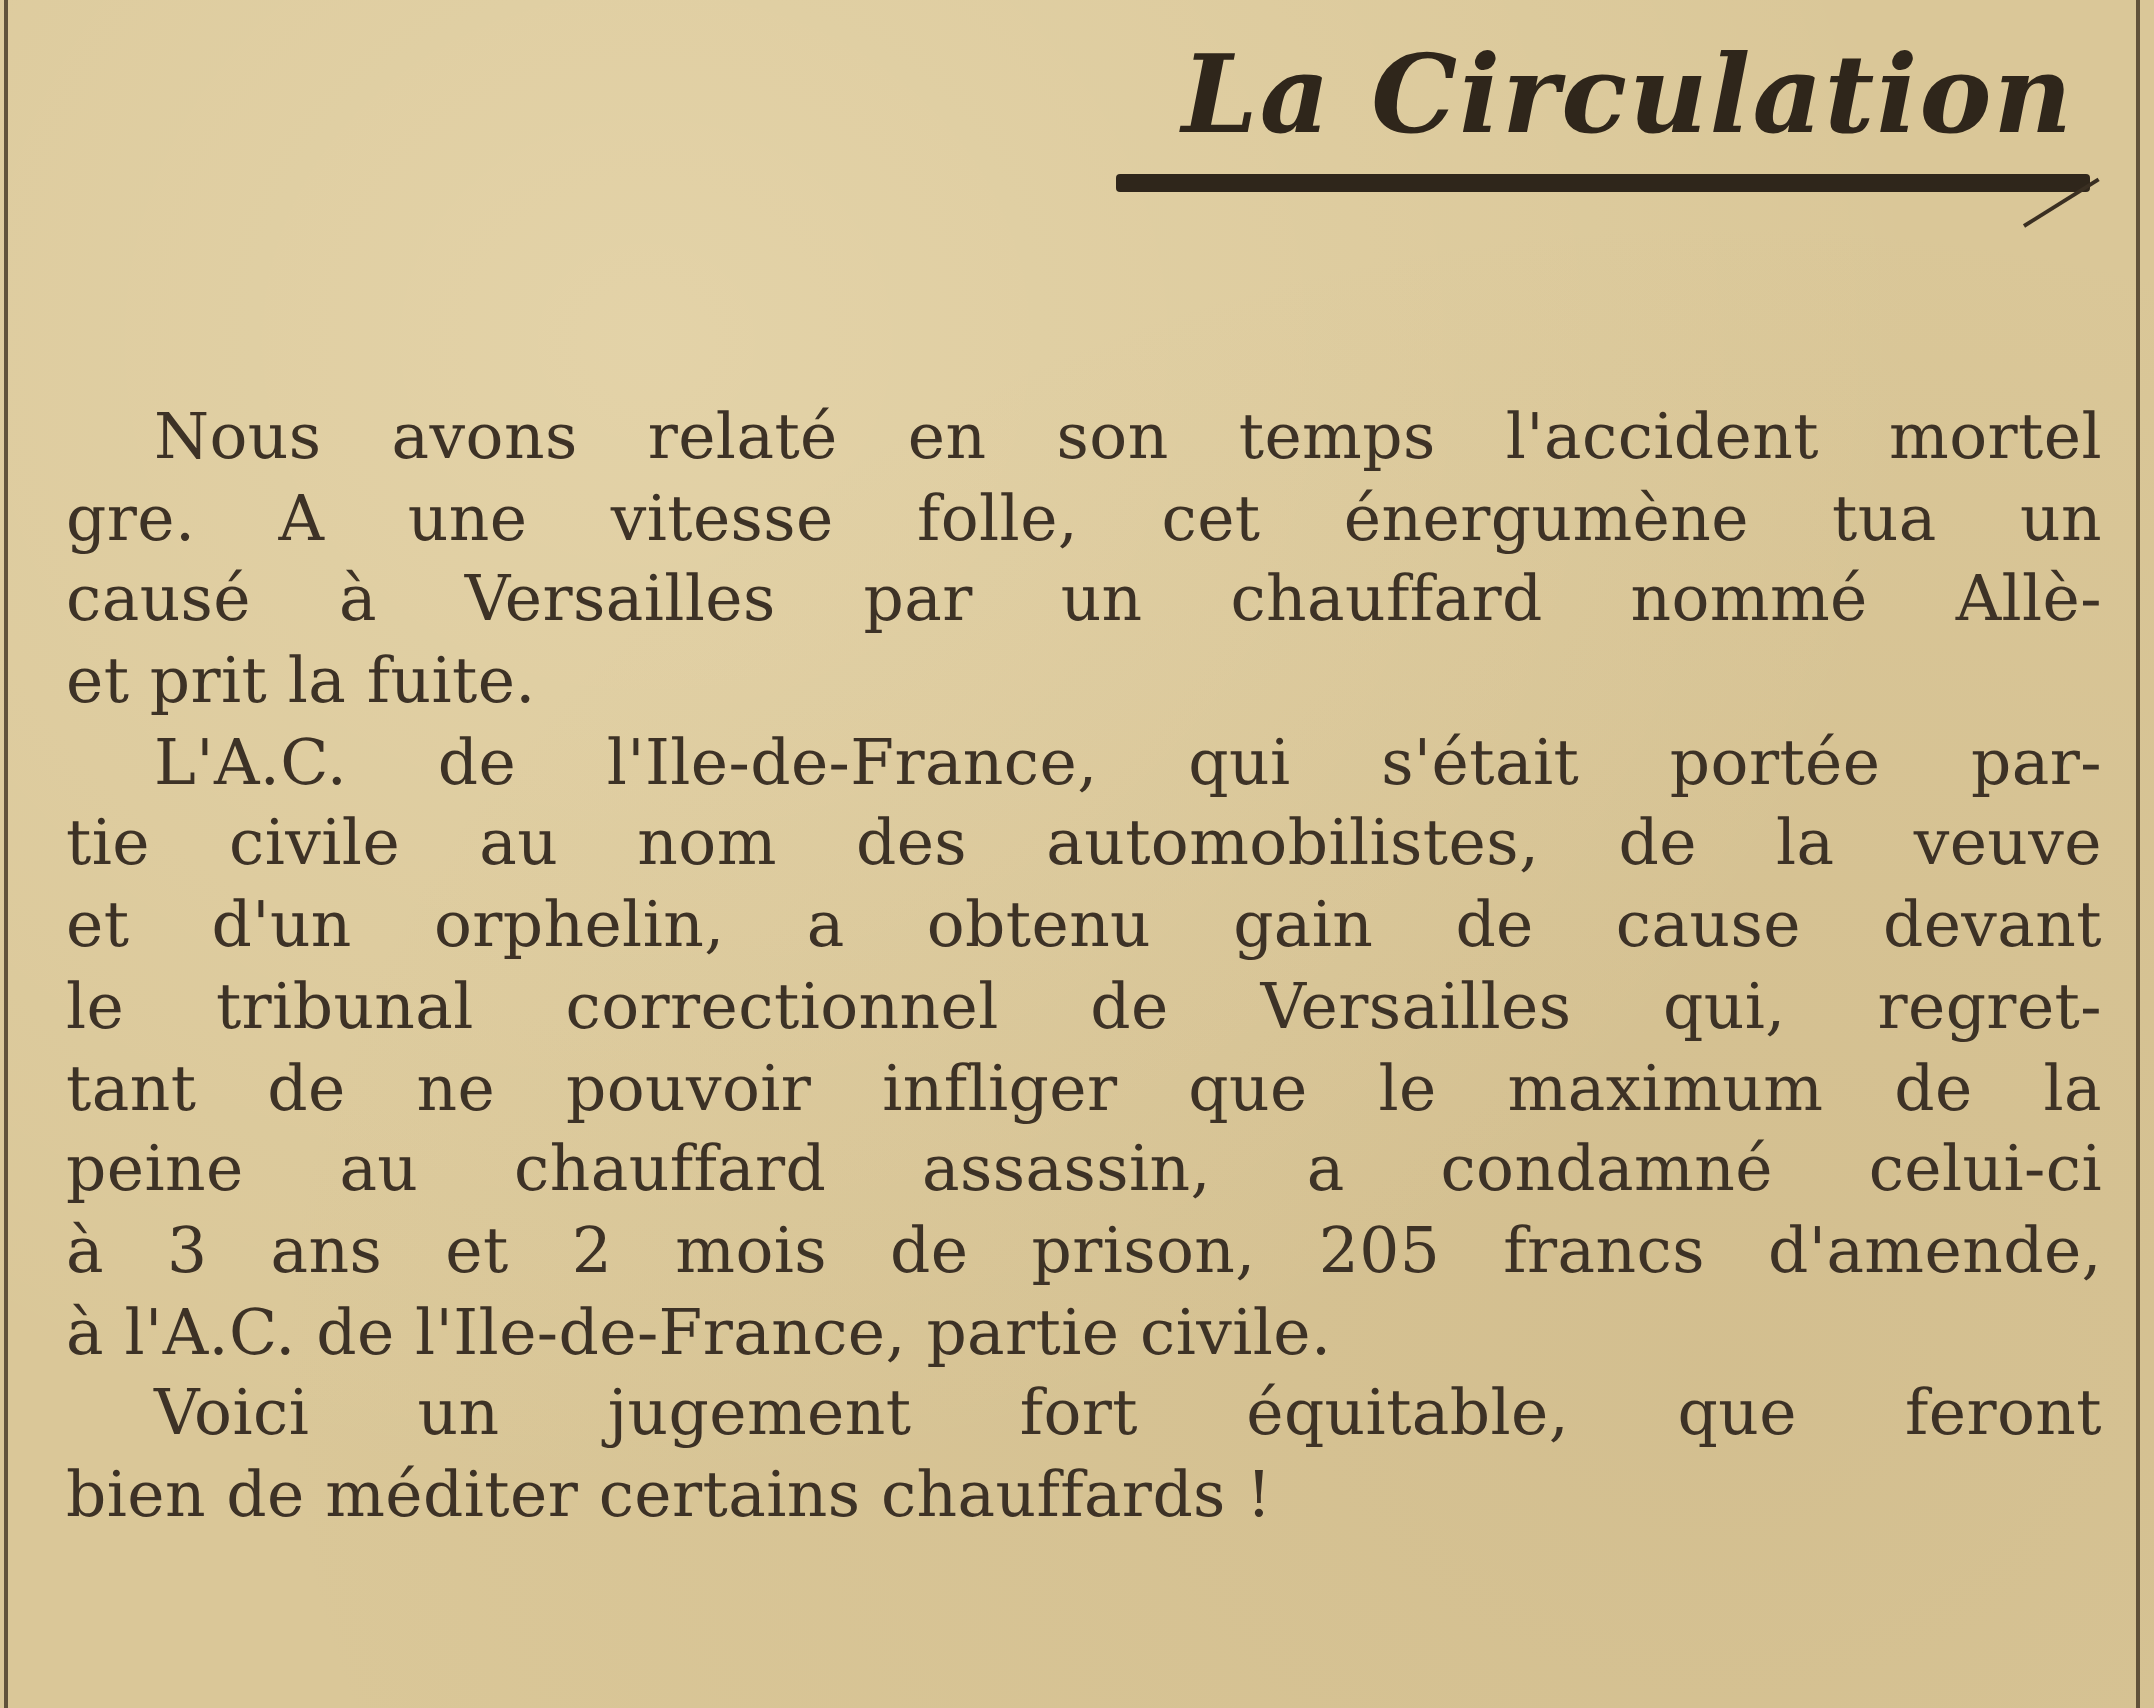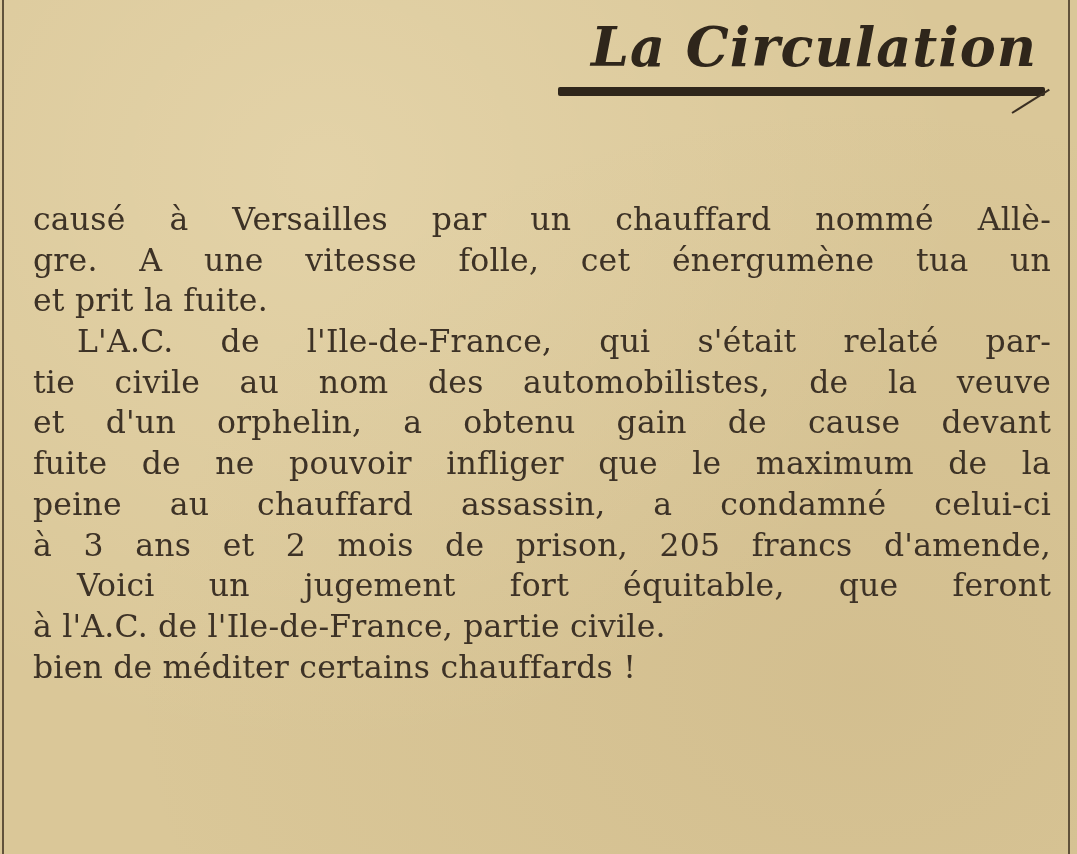--- a/index.html
+++ b/index.html
@@ -115,28 +115,30 @@
   <div class="rule-left"></div>
   <div class="rule-right"></div>
 
   <div class="section-title">La Circulation</div>
   <div class="title-underline"></div>
 
   <div class="tick-mark"></div>
 
   <div class="body-text">
 
+    <span class="line indent">Nous avons relaté en son temps l'accident mortel</span>
+    <span class="line">gre. A une vitesse folle, cet énergumène tua un</span>
     <span class="line">causé à Versailles par un chauffard nommé Allè-</span>
-    <span class="line">gre. A une vitesse folle, cet énergumène tua un</span>
     <span class="line last">et prit la fuite.</span>
 
-    <span class="line indent">L'A.C. de l'Ile-de-France, qui s'était relaté par-</span>
+    <span class="line indent">L'A.C. de l'Ile-de-France, qui s'était portée par-</span>
     <span class="line">tie civile au nom des automobilistes, de la veuve</span>
     <span class="line">et d'un orphelin, a obtenu gain de cause devant</span>
-    <span class="line">fuite de ne pouvoir infliger que le maximum de la</span>
+    <span class="line">le tribunal correctionnel de Versailles qui, regret-</span>
+    <span class="line">tant de ne pouvoir infliger que le maximum de la</span>
     <span class="line">peine au chauffard assassin, a condamné celui-ci</span>
     <span class="line">à 3 ans et 2 mois de prison, 205 francs d'amende,</span>
+    <span class="line last">à l'A.C. de l'Ile-de-France, partie civile.</span>
+
     <span class="line indent">Voici un jugement fort équitable, que feront</span>
-
-    <span class="line last">à l'A.C. de l'Ile-de-France, partie civile.</span>
     <span class="line last">bien de méditer certains chauffards !</span>
   </div>
 </div>
 
 </body></html>

